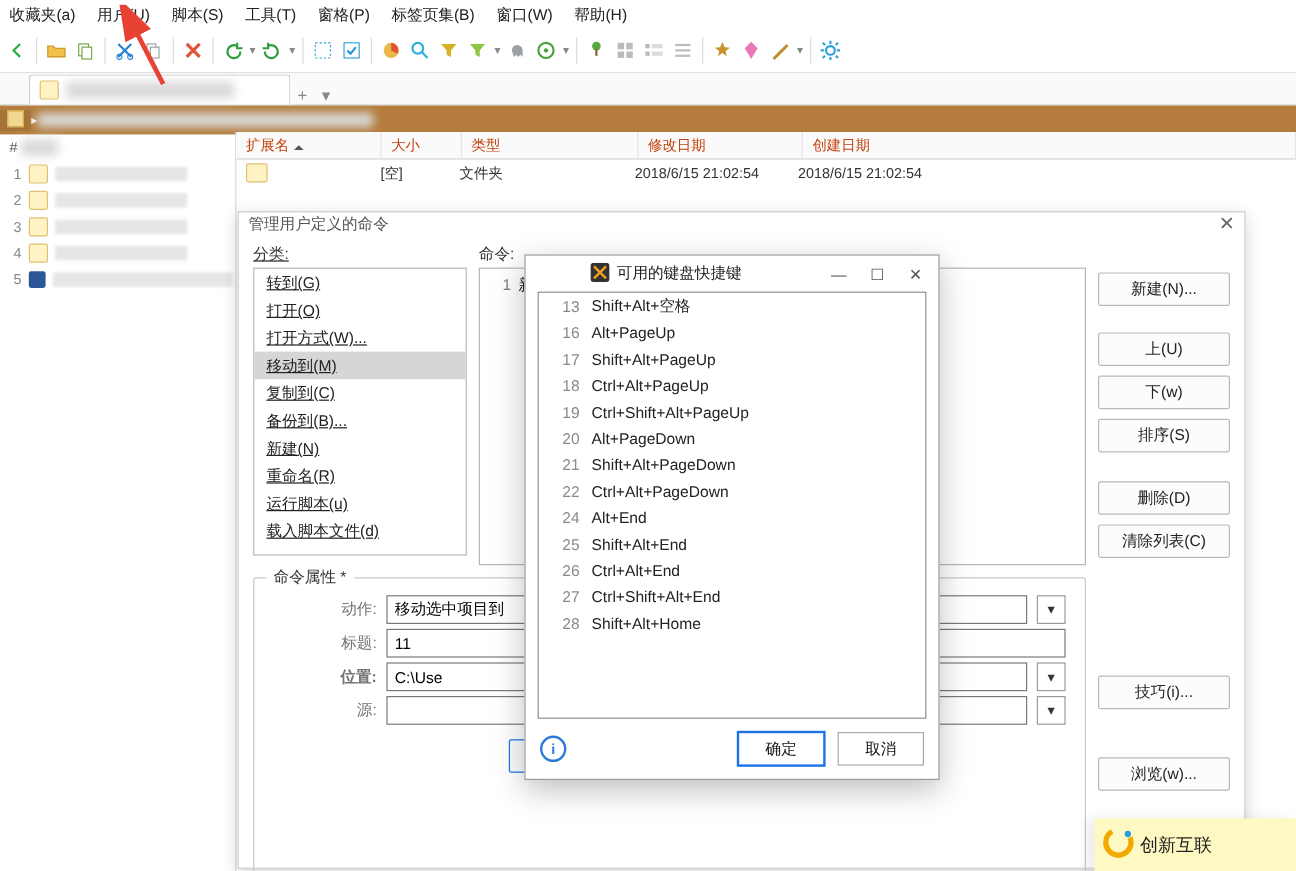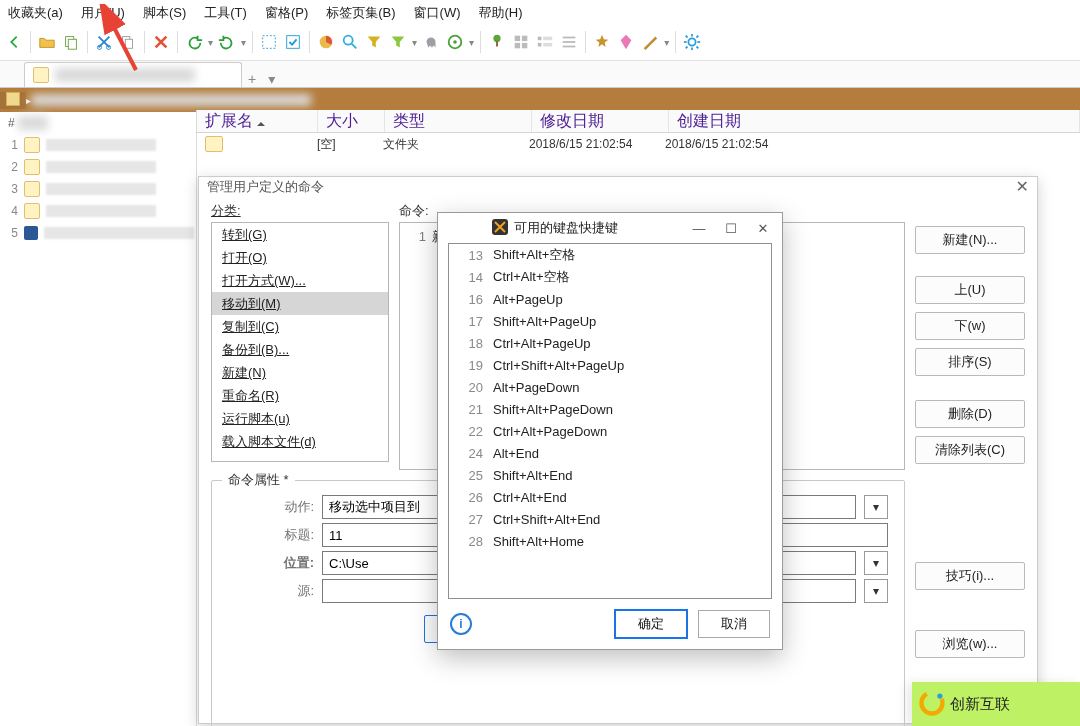--- a/index.html
+++ b/index.html
@@ -133,22 +133,22 @@
   .tblob { width:110px; height:12px; background:#e6e6e6; filter: blur(1.2px); }
   .tblob2 { width:150px; }
   
   .filelist { flex:1; position:relative; }
   .cols {
     height: 22px;
     display: flex;
     align-items: center;
     background: #fafafa;
     border-bottom: 1px solid #d4d4d4;
-    font-size: 16px;
-    color:#4c1d95;
+    font-size: 12px;
+    color:#c2410c;
   }
   .col { padding: 0 8px; border-right: 1px solid #e5e5e5; height:100%; display:flex; align-items:center; }
   .col .asc::after{content:""; display:inline-block; margin-left:4px; border:4px solid transparent; border-bottom-color:#555;}
   .row1 {
     height: 22px;
     display: flex;
     align-items: center;
     font-size: 12px;
     color:#333;
   }
@@ -287,21 +287,21 @@
   .sc-foot .b { height:26px; padding:0 22px; display:flex;align-items:center;justify-content:center; font-size:13px;}
   .sc-foot .ok { border:2px solid #1a73e8; color:#111;}
   .sc-foot .cancel { border:1px solid #aaa; color:#111;}
   
   .wm {
     position: absolute;
     right: 0;
     bottom: 0;
     height: 44px;
     width: 162px;
-    background: #bef264;
+    background: #fef9c3;
     display:flex; align-items:center; justify-content:flex-start;
     box-shadow: -6px 0 10px rgba(0,0,0,0.08);
     padding-left:6px;
     z-index: 80;
     font-size: 15px;
     color:#222;
     gap:4px;
   }
   .wm .logo svg{width:28px;height:28px;}
   .blur { filter: blur(4px); background:#d9d9d9; display:inline-block; height: 14px; vertical-align:middle;}
@@ -664,24 +664,20 @@
       <span>✕</span>
     </span>
   </div>
   <div class="sc-list">
     <div class="inner" id="sclist">
         <div class="line">
           <span class="n">13</span>
           <span>Shift+Alt+空格</span>
         </div>
         <div class="line">
-          <span class="n">14</span>
-          <span>Ctrl+Alt+空格</span>
-        </div>
-        <div class="line">
           <span class="n">16</span>
           <span>Alt+PageUp</span>
         </div>
         <div class="line">
           <span class="n">17</span>
           <span>Shift+Alt+PageUp</span>
         </div>
         <div class="line">
           <span class="n">18</span>
           <span>Ctrl+Alt+PageUp</span>

